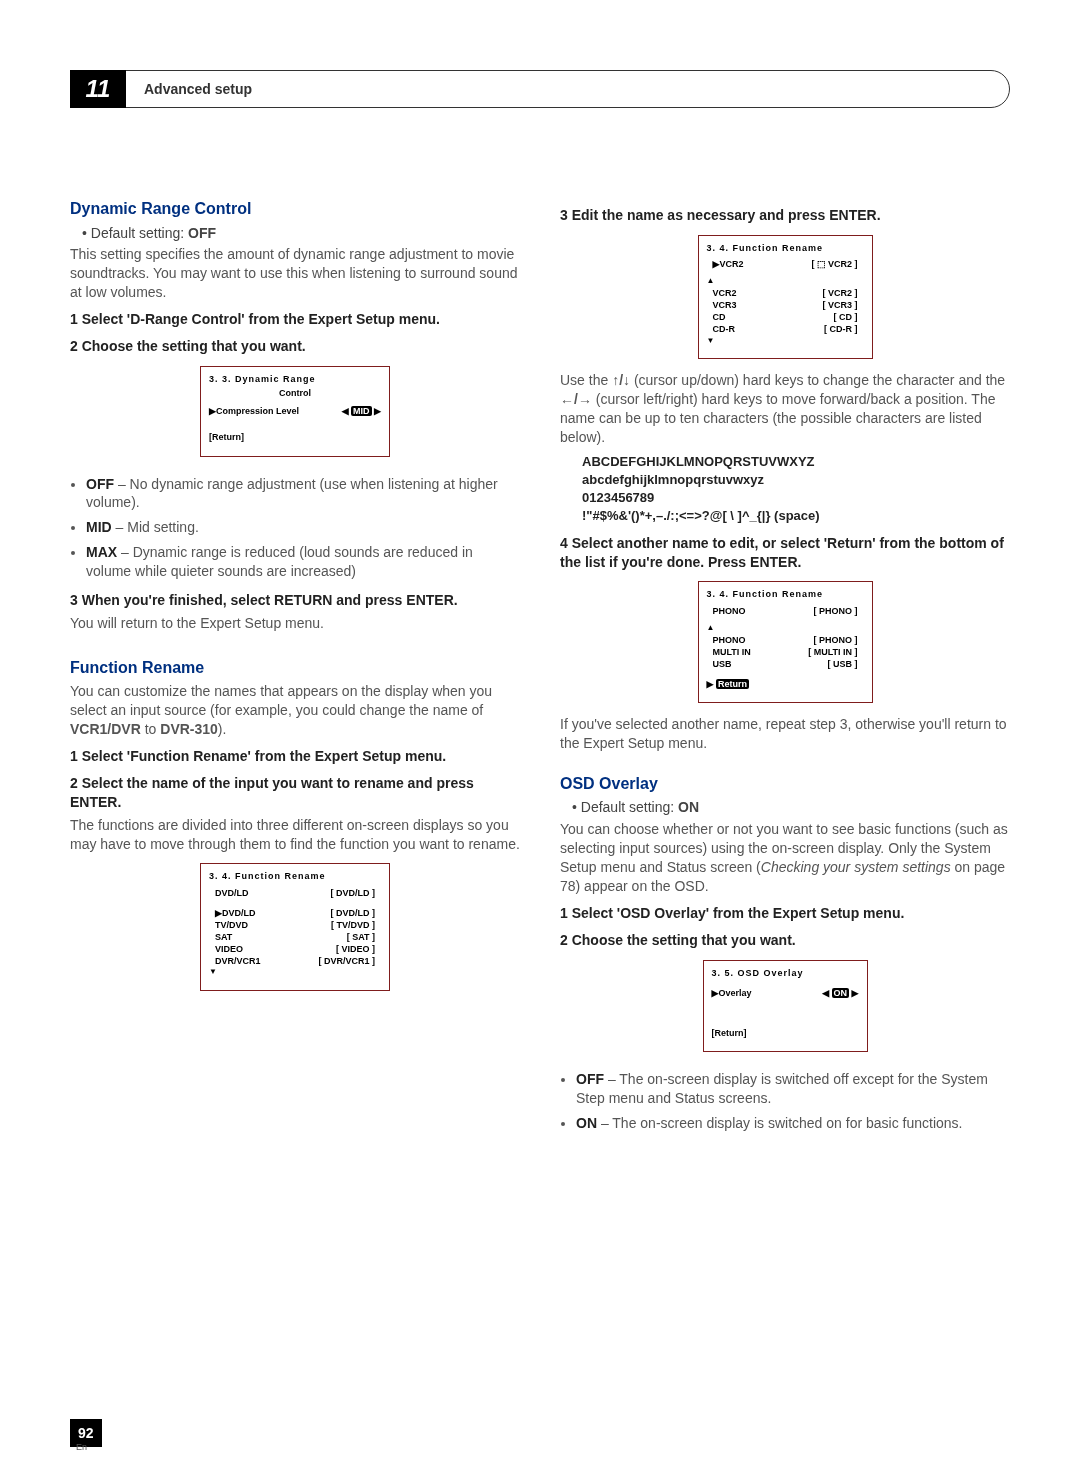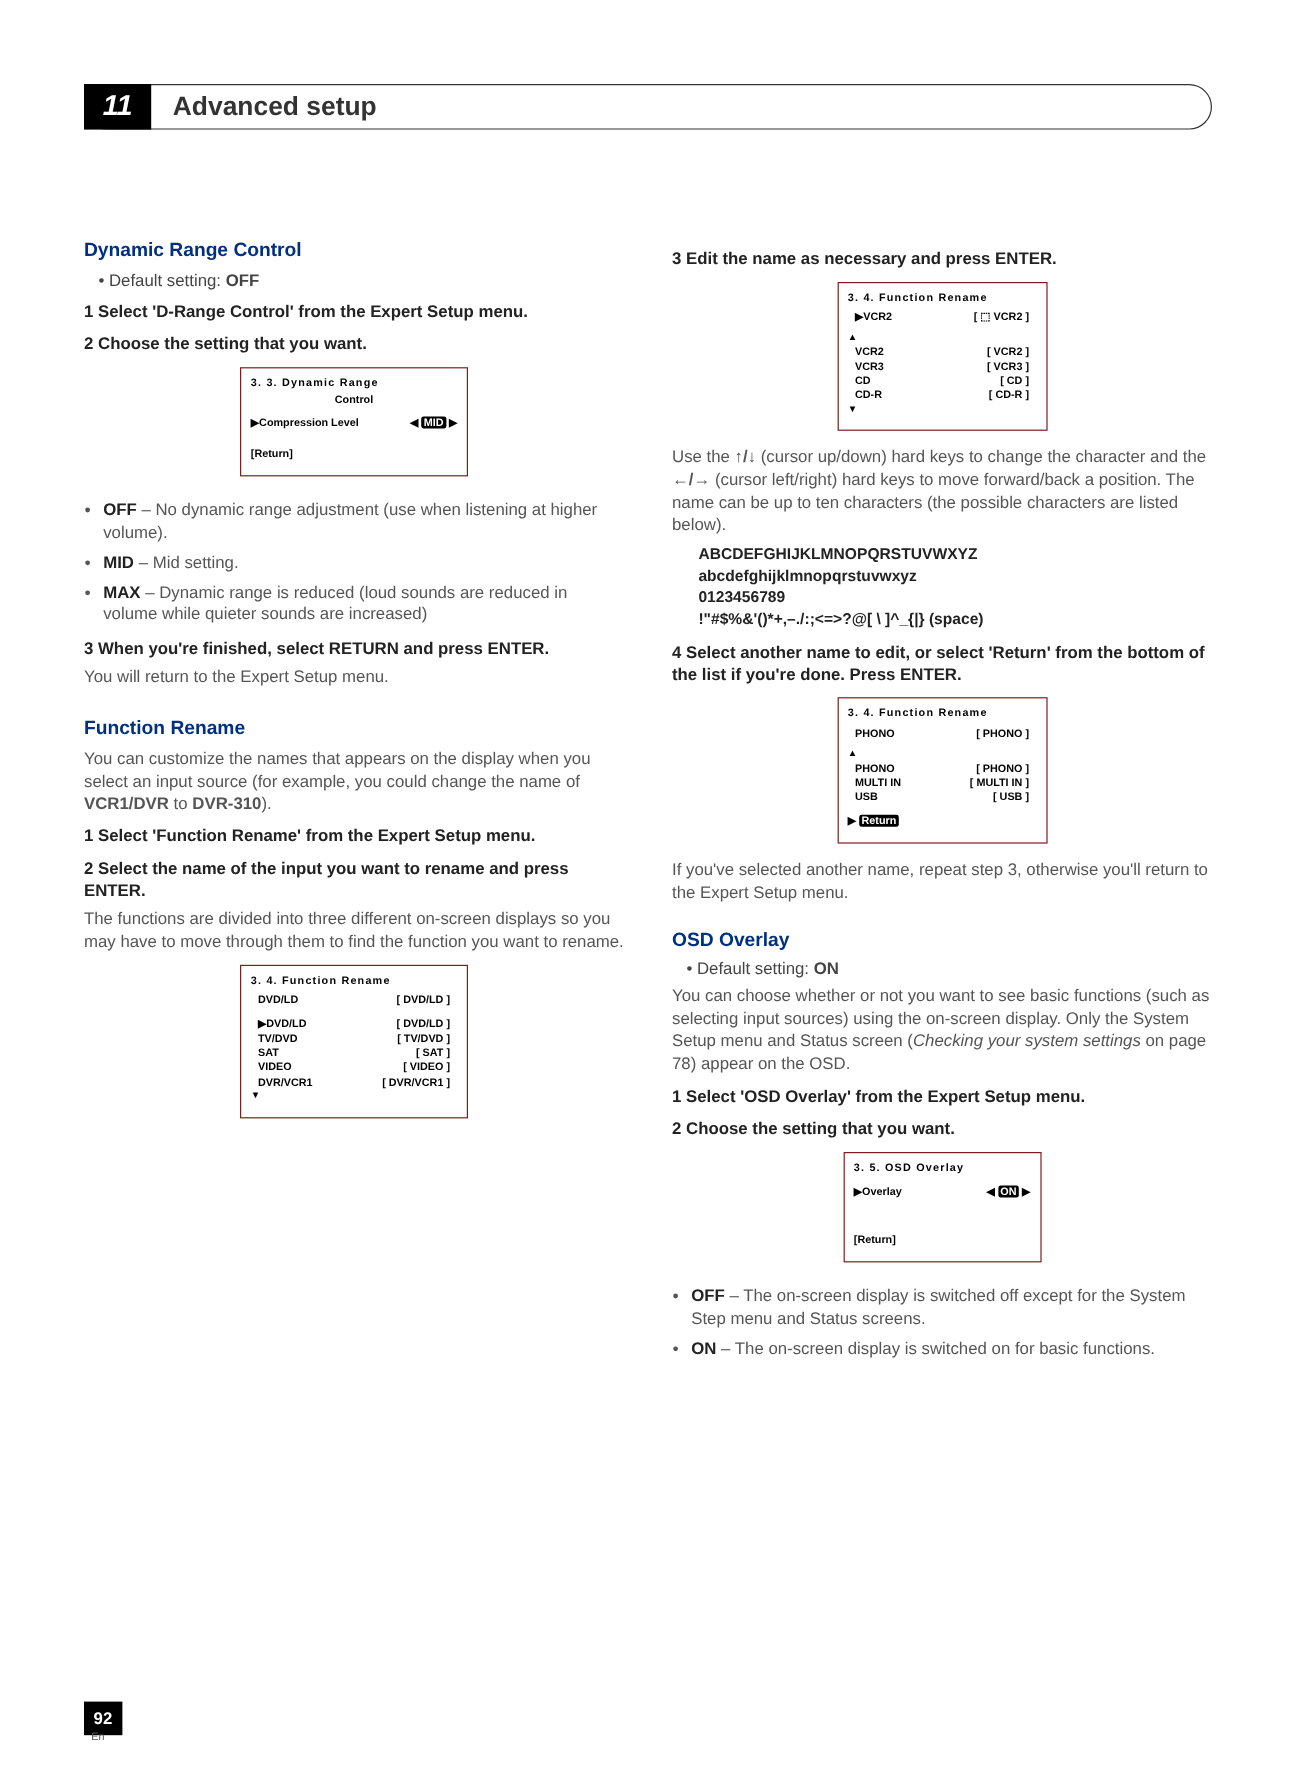--- a/index.html
+++ b/index.html
@@ -29,21 +29,21 @@
     height: 38px;
     display: flex;
     align-items: center;
     justify-content: center;
     border-radius: 0;
     margin-left: -1px;
     font-style: italic;
   }
   .chapter-title {
     font-weight: bold;
-    font-size: 22px;
+    font-size: 14px;
     margin-left: 18px;
     color: #333;
   }
   .columns {
     display: flex;
     gap: 40px;
   }
   .col { width: 50%; font-size: 14px; line-height: 1.35; color: #444; }
   .section-title {
     color: #003080;
@@ -97,20 +97,21 @@
   <div class="chapter-title">Advanced setup</div>
 </div>
 
 <div class="columns">
 
   <div class="col">
     <div class="section-title">Dynamic Range Control</div>
     <div class="bullet-line">
       <span>Default setting: </span><b>OFF</b>
     </div>
+    <p class="body-p">This setting specifies the amount of dynamic range adjustment to movie soundtracks. You may want to use this when listening to surround sound at low volumes.</p>
     <p class="step">1   Select 'D-Range Control' from the Expert Setup menu.</p>
     <p class="step">2   Choose the setting that you want.</p>
 
     <div class="osd-box">
       <div class="osd-title">3. 3. Dynamic  Range</div>
       <div class="osd-sub">Control</div>
       <div style="display:flex;justify-content:space-between;">
         <span>▶Compression Level</span>
         <span>
           <span>◀</span>

